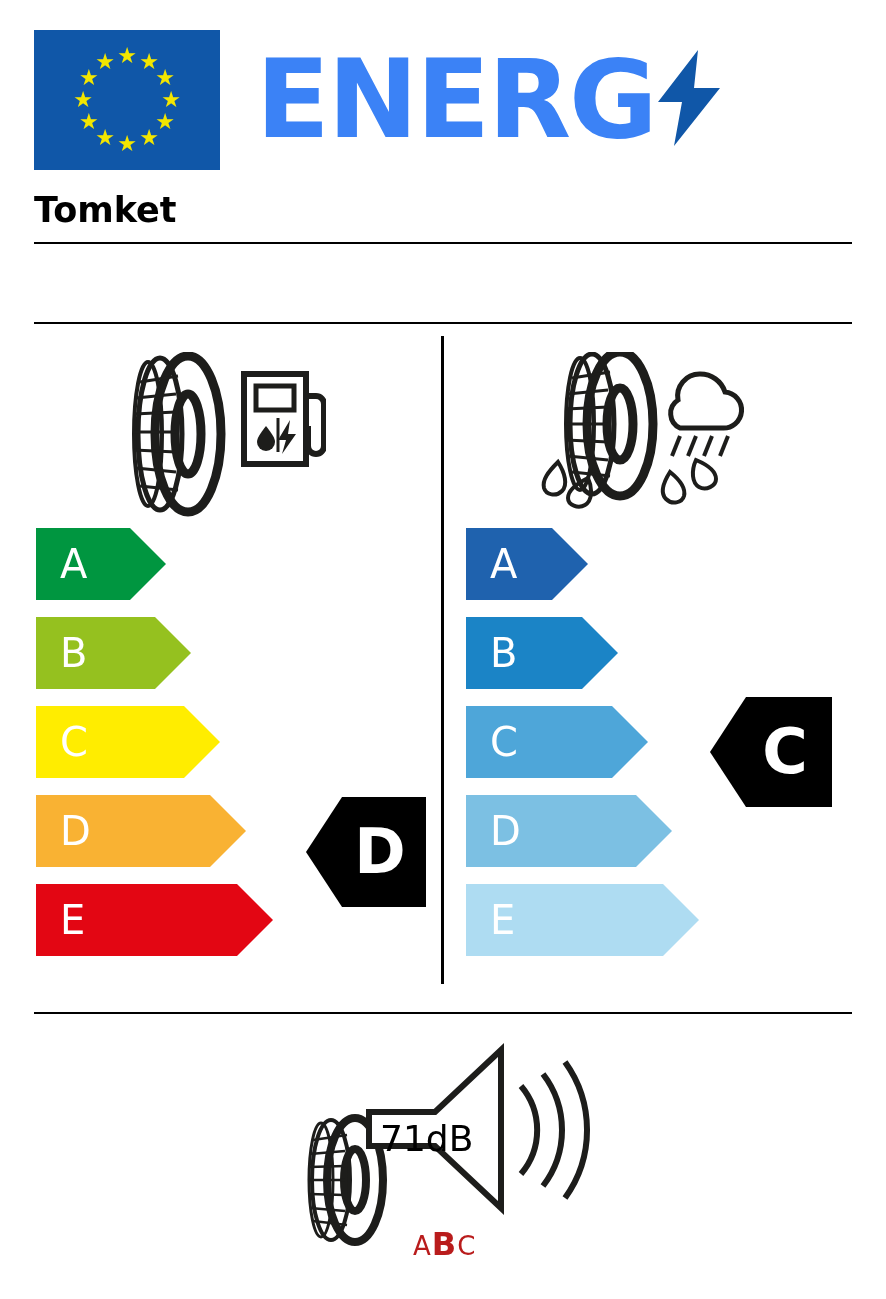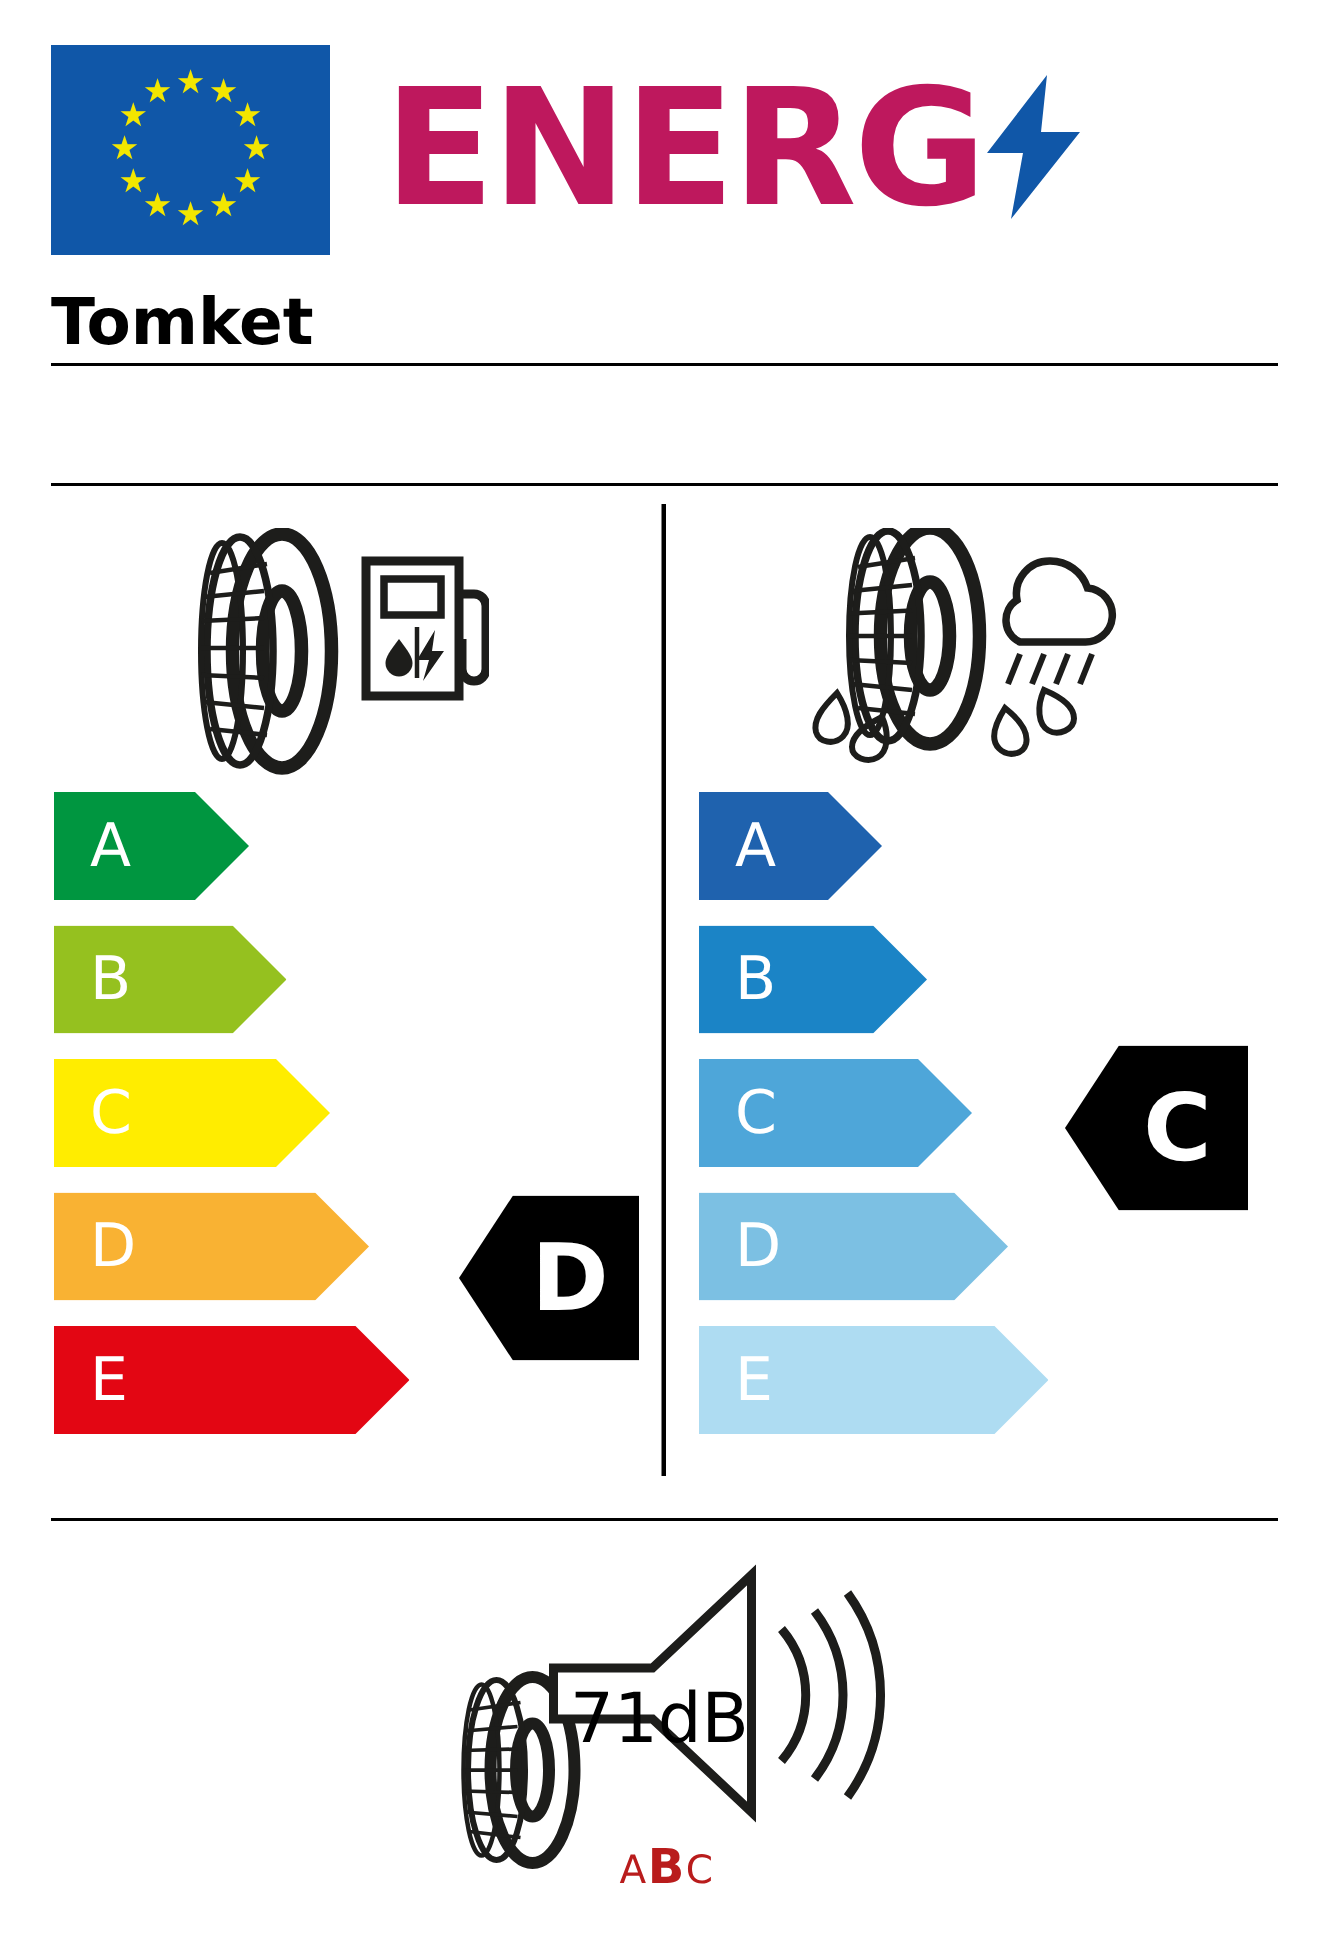--- a/index.html
+++ b/index.html
@@ -38,36 +38,36 @@
     font-size: 22px;
     line-height: 22px;
     width: 22px;
     height: 22px;
     text-align: center;
   }
   .energy-word {
     margin-left: 36px;
     font-size: 108px;
     font-weight: 700;
-    color: #be185d;
+    color: #3b82f6;
     letter-spacing: -2px;
     line-height: 1;
     font-family: "DejaVu Sans", "Liberation Sans", sans-serif;
   }
   .bolt {
     margin-left: 2px;
     flex: 0 0 auto;
   }
 
   
   .brand {
     position: absolute;
     left: 34px;
     top: 190px;
-    font-size: 43px;
+    font-size: 35px;
     font-weight: 700;
     color: #000;
   }
   .rule {
     position: absolute;
     background: #000;
     height: 2px;
   }
   .rule-1 { left: 34px; top: 242px; width: 818px; }
   .rule-2 { left: 34px; top: 322px; width: 818px; }
@@ -134,21 +134,21 @@
   
   .icon-fuel-group { position: absolute; left: 126px; top: 352px; }
   .icon-wet-group  { position: absolute; left: 528px; top: 352px; }
 
   
   .noise-group { position: absolute; left: 285px; top: 1040px; }
   .noise-db {
     position: absolute;
     left: 95px;
     top: 78px;
-    font-size: 46px;
+    font-size: 36px;
     color: #000;
     letter-spacing: 0px;
   }
   .noise-classes {
     position: absolute;
     left: 128px;
     top: 185px;
     font-size: 26px;
     color: #b91c1c;
     letter-spacing: 1px;

